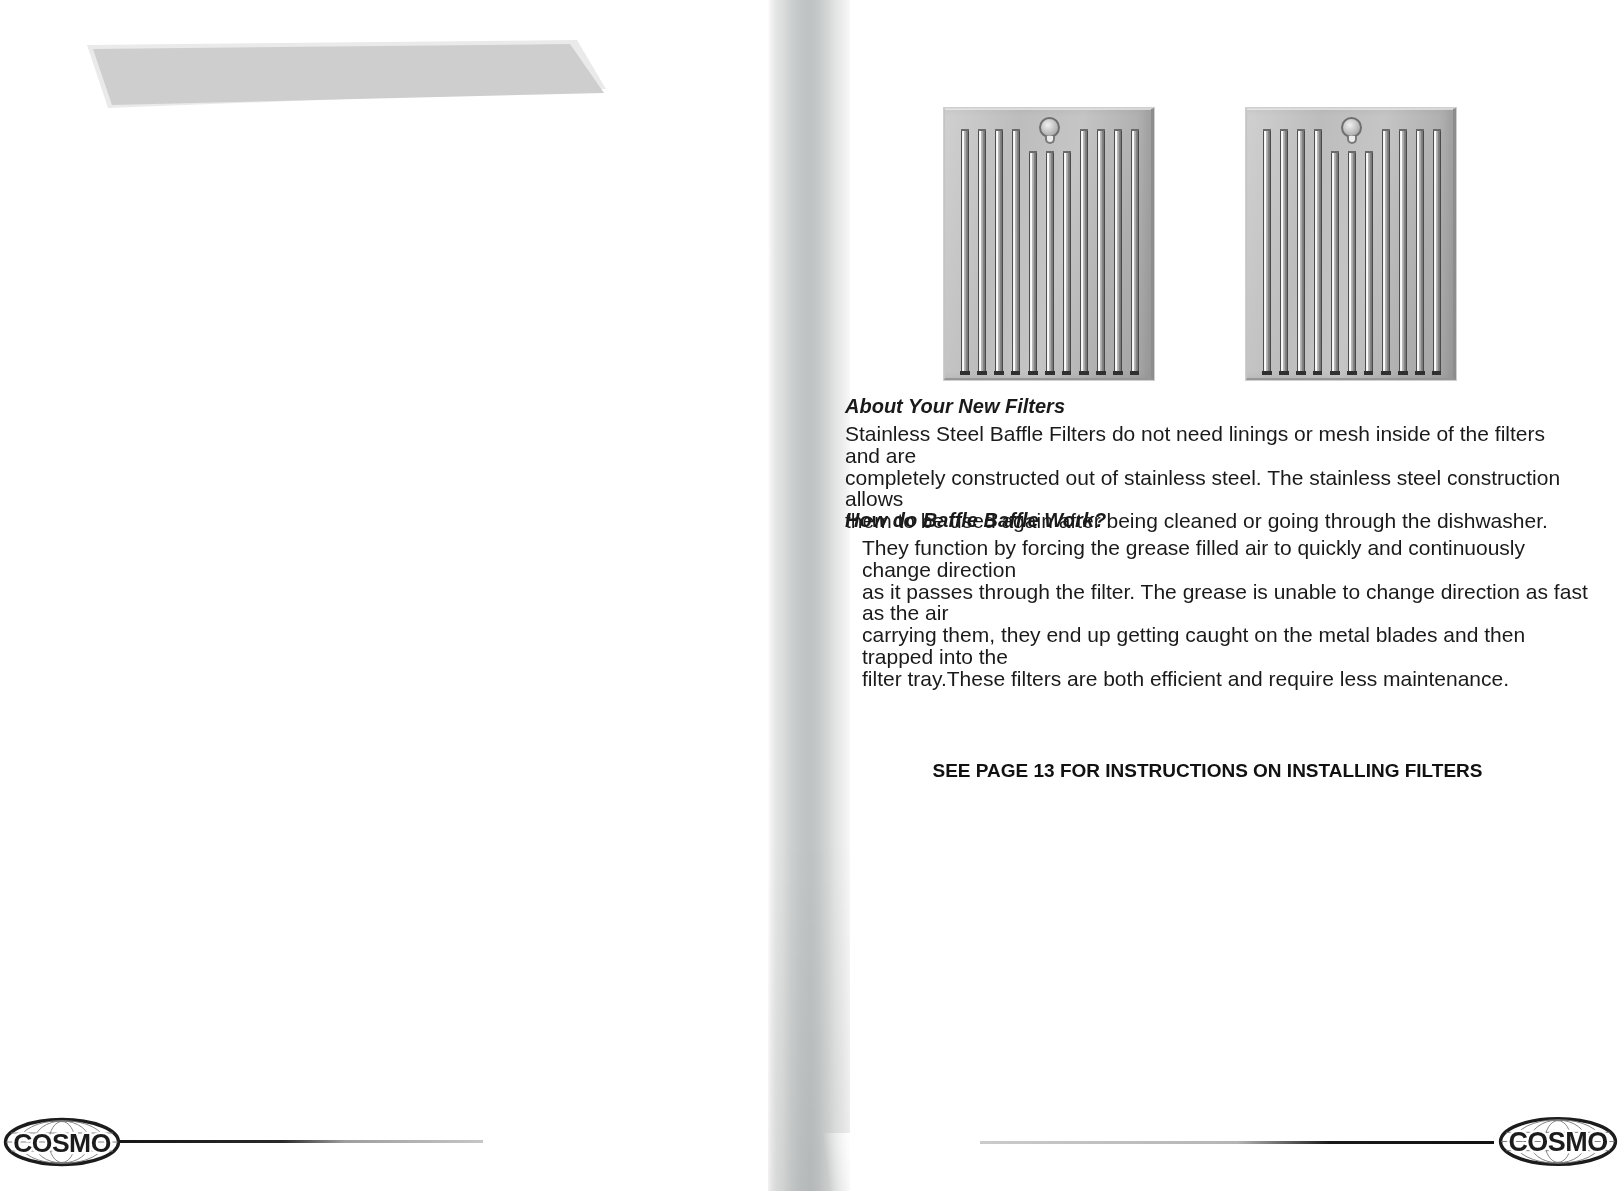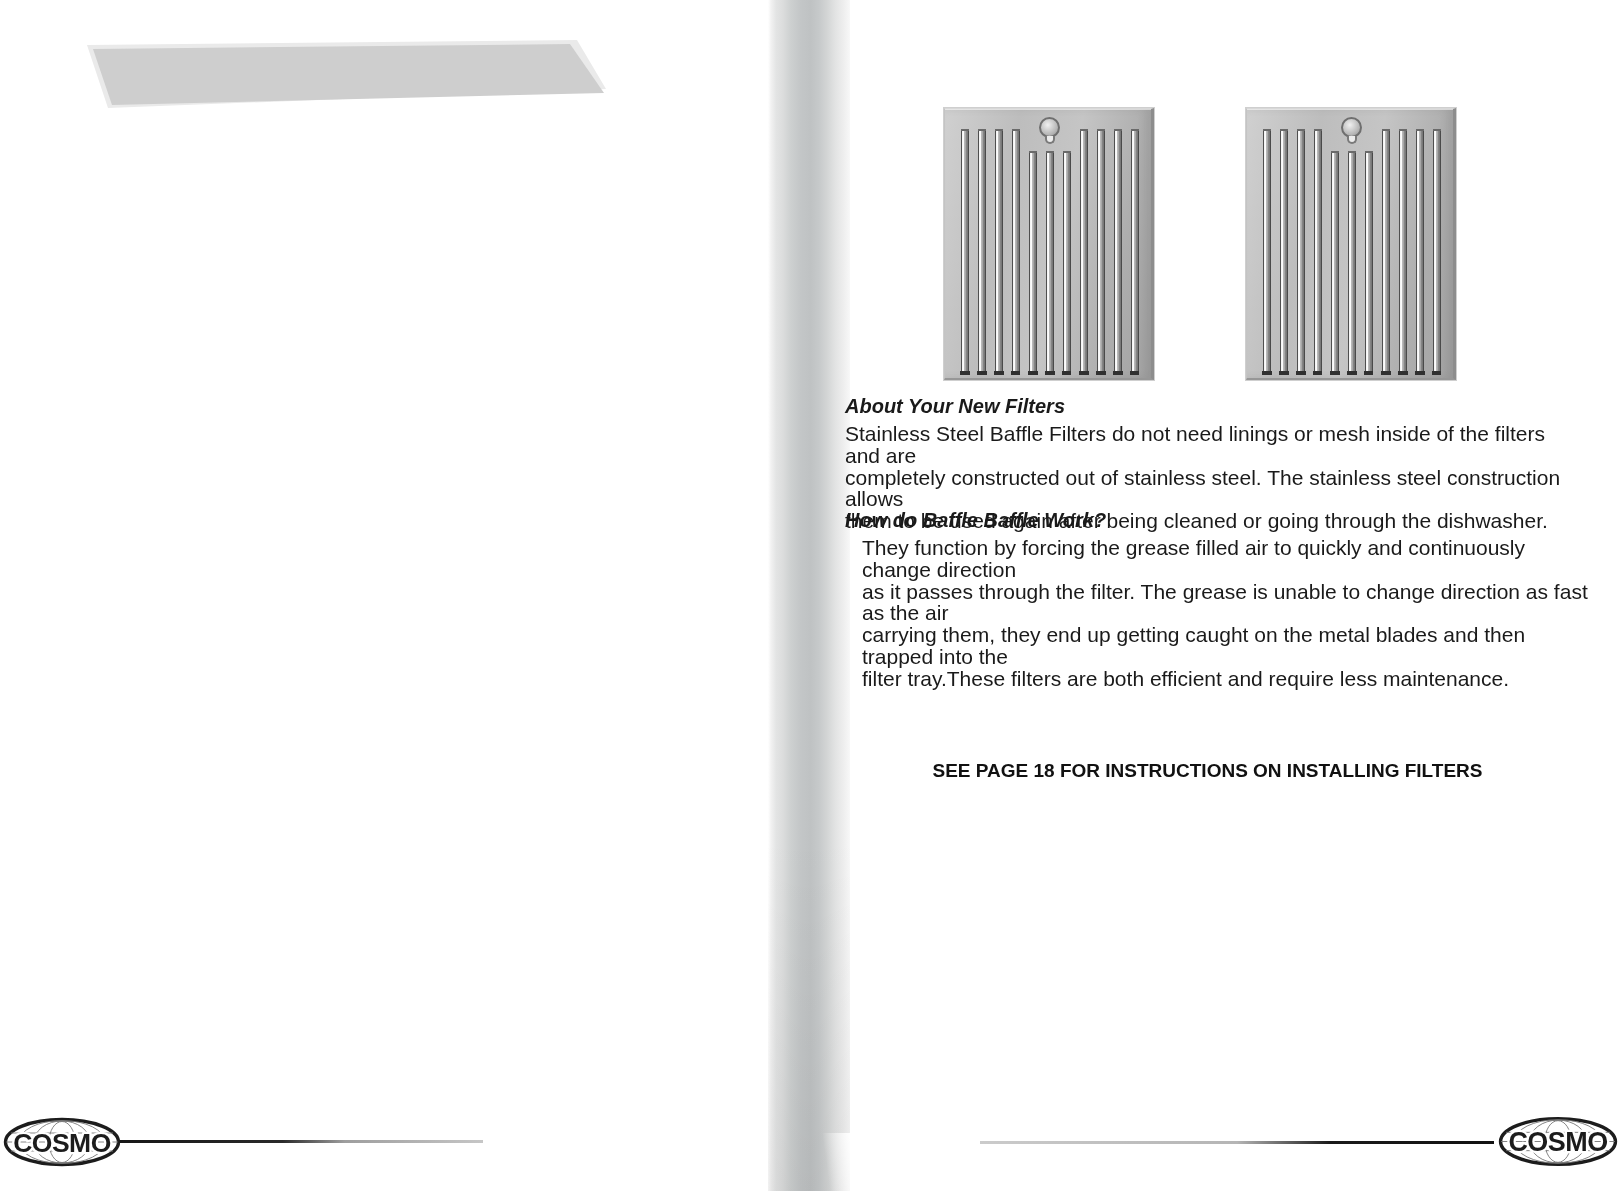--- a/index.html
+++ b/index.html
@@ -112,21 +112,21 @@
   <p class="sec-b sec1-b">Stainless Steel Baffle Filters do not need linings or mesh inside of the filters and are
 completely constructed out of stainless steel. The stainless steel construction allows
 them to be used again after being cleaned or going through the dishwasher.</p>
 
   <h2 class="sec-h sec2-h">How do Baffle Baffle Work?</h2>
   <p class="sec-b sec2-b">They function by forcing the grease filled air to quickly and continuously change direction
 as it passes through the filter. The grease is unable to change direction as fast as the air
 carrying them, they end up getting caught on the metal blades and then trapped into the
 filter tray.These filters are both efficient and require less maintenance.</p>
 
-  <p class="notice">SEE PAGE 18 FOR INSTRUCTIONS ON INSTALLING FILTERS</p>
+  <p class="notice">SEE PAGE 13 FOR INSTRUCTIONS ON INSTALLING FILTERS</p>
 
   <svg class="logo logo-left" viewBox="0 0 120 50">
     <ellipse cx="60" cy="25" rx="56.5" ry="22.5" fill="#ffffff" stroke="#1c1c1c" stroke-width="3.4"></ellipse>
     <ellipse cx="60" cy="25" rx="43" ry="21.5" fill="none" stroke="#787878" stroke-width="0.9"></ellipse>
     <ellipse cx="60" cy="25" rx="28" ry="21" fill="none" stroke="#787878" stroke-width="0.9"></ellipse>
     <ellipse cx="60" cy="25" rx="13" ry="20.5" fill="none" stroke="#787878" stroke-width="0.9"></ellipse>
     <line x1="4" y1="25" x2="116" y2="25" stroke="#787878" stroke-width="0.9"></line>
     <line x1="9" y1="16" x2="111" y2="16" stroke="#787878" stroke-width="0.9"></line>
     <line x1="9" y1="34" x2="111" y2="34" stroke="#787878" stroke-width="0.9"></line>
     <text x="60" y="34.5" text-anchor="middle" font-size="26.5" font-weight="bold" letter-spacing="-0.5" fill="#1c1c1c" stroke="#ffffff" stroke-width="4.5" paint-order="stroke">COSMO</text>

